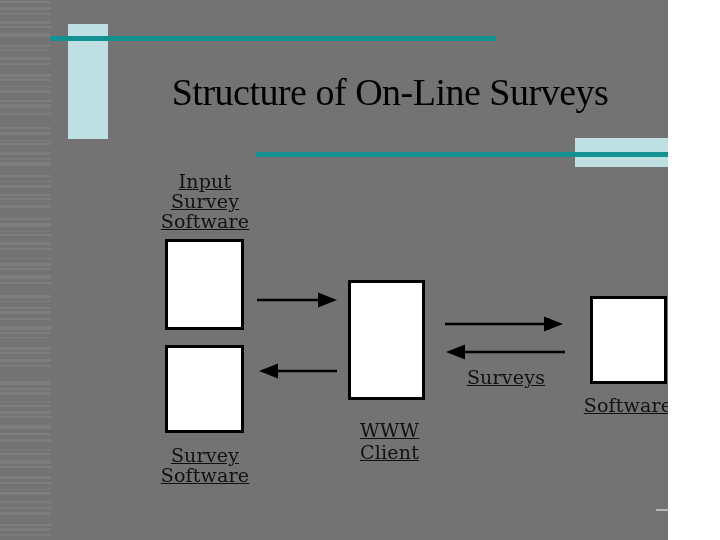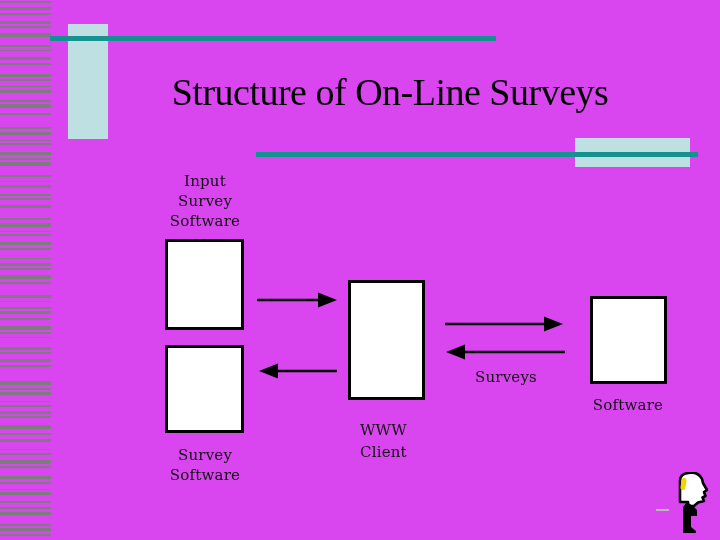--- a/index.html
+++ b/index.html
@@ -1,17 +1,17 @@
 <!DOCTYPE html>
 <html style="--teal: #149190; --light-teal: #bfe0e2; --stripe-gray: #7d7d7d; --head-yellow: #f0d500;"><head>
 <meta charset="utf-8">
 <style>
   html,body{margin:0;padding:0;background:#fff;}
   .slide{
-    position:relative;width:720px;height:540px;background:#d946ef;
+    position:relative;width:668px;height:540px;background:#737373;
     overflow:hidden;font-family:"DejaVu Serif",serif;color:#000;
   }
   
   .stripes{position:absolute;left:0;top:0;width:51px;height:540px;}
   .stripe{position:absolute;left:0;width:51px;background:var(--stripe-gray,#7d7d7d);}
   .accent-rect{position:absolute;background:var(--light-teal,#bfe0e2);}
   .accent-rect.r1{left:68px;top:24px;width:40px;height:115px;}
   .accent-rect.r2{left:575px;top:138px;width:115px;height:29px;}
   .accent-line{position:absolute;height:5px;background:var(--teal,#149190);}
   .accent-line.l1{left:50px;top:36px;width:446px;}
@@ -23,22 +23,22 @@
     color:#000;white-space:nowrap;
   }
   
   .dbox{position:absolute;background:#fff;border:3px solid #000;box-sizing:border-box;}
   .box-a{left:165px;top:239px;width:79px;height:91px;}
   .box-b{left:165px;top:345px;width:79px;height:88px;}
   .box-c{left:348px;top:280px;width:77px;height:120px;}
   .box-d{left:590px;top:296px;width:77px;height:88px;}
   
   .dlabel{
-    position:absolute;font-size:15px;line-height:20px;letter-spacing:0.2px;
-    color:#111;text-align:center;
+    position:absolute;font-size:19px;line-height:20px;letter-spacing:0.2px;
+    color:#111;text-align:center;text-decoration:underline;
   }
   .lab-input{left:148px;top:171px;width:114px;}
   .lab-analysis{left:146px;top:445px;width:118px;}
   .lab-server{left:360px;top:419px;width:110px;text-align:left;line-height:22px;}
   .lab-client{left:576px;top:395px;width:104px;}
   .lab-diss{left:438px;top:290px;width:136px;}
   .lab-resp{left:440px;top:367px;width:132px;}
   
   .arrow{position:absolute;}
   .arr1{left:256px;top:292px;}

